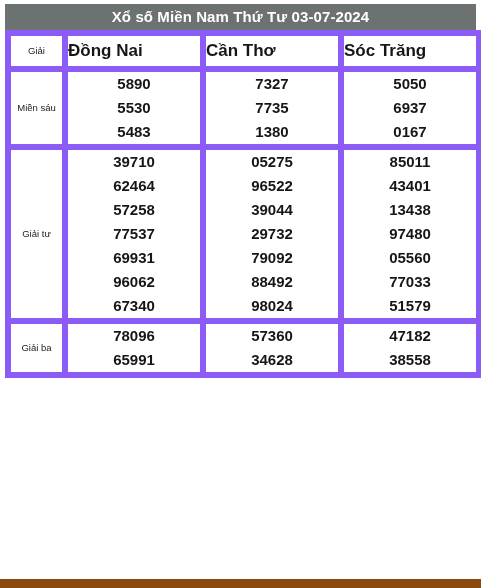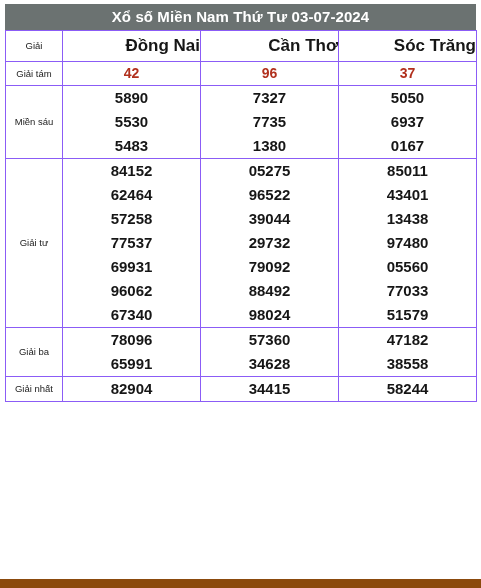--- a/index.html
+++ b/index.html
@@ -39,41 +39,41 @@
     overflow: hidden;
   }
   table.results {
     border-collapse: collapse;
     width: 471px;
     table-layout: fixed;
     background: #ffffff;
   }
   table.results td,
   table.results th {
-    border: 1px solid #8b5cf6;
+    border: 6px solid #8b5cf6;
     padding: 0;
     vertical-align: middle;
     background: #ffffff;
   }
   col.c-label { width: 57px; }
   col.c-prov  { width: 138px; }
 
   .lbl {
     font-size: 9.5px;
     color: #222222;
     text-align: center;
     font-weight: normal;
     padding: 2px 1px;
     line-height: 1.25;
   }
   .prov-head {
     font-size: 17px;
     font-weight: bold;
     color: #161616;
-    text-align: right;
+    text-align: left;
     height: 30px;
     line-height: 30px;
   }
   .numcell {
     text-align: center;
     font-size: 15px;
     font-weight: bold;
     color: #161616;
     line-height: 1.0;
     padding: 4px 2px;
@@ -120,53 +120,41 @@
       <thead>
         <tr>
           <th class="lbl">Giải</th>
           <th class="prov-head">Đồng Nai</th>
           <th class="prov-head">Cần Thơ</th>
           <th class="prov-head">Sóc Trăng</th>
         </tr>
       </thead>
       <tbody id="results-body">
           <tr>
-            <td class="lbl">Giải tám</td>
-            <td class="numcell red row-tam">
-              <span class="n">42</span>
-            </td>
-            <td class="numcell red row-tam">
-              <span class="n">96</span>
-            </td>
-            <td class="numcell red row-tam">
-              <span class="n">37</span>
-            </td>
-          </tr>
-          <tr>
             <td class="lbl">Miền sáu</td>
             <td class="numcell">
               <span class="n">5890</span>
               <span class="n">5530</span>
               <span class="n">5483</span>
             </td>
             <td class="numcell">
               <span class="n">7327</span>
               <span class="n">7735</span>
               <span class="n">1380</span>
             </td>
             <td class="numcell">
               <span class="n">5050</span>
               <span class="n">6937</span>
               <span class="n">0167</span>
             </td>
           </tr>
           <tr>
             <td class="lbl">Giải tư</td>
             <td class="numcell">
-              <span class="n">84152</span>
+              <span class="n">39710</span>
               <span class="n">62464</span>
               <span class="n">57258</span>
               <span class="n">77537</span>
               <span class="n">69931</span>
               <span class="n">96062</span>
               <span class="n">67340</span>
             </td>
             <td class="numcell">
               <span class="n">05275</span>
               <span class="n">96522</span>
@@ -194,30 +182,18 @@
             </td>
             <td class="numcell">
               <span class="n">57360</span>
               <span class="n">34628</span>
             </td>
             <td class="numcell">
               <span class="n">47182</span>
               <span class="n">38558</span>
             </td>
           </tr>
-          <tr>
-            <td class="lbl">Giải nhất</td>
-            <td class="numcell">
-              <span class="n">82904</span>
-            </td>
-            <td class="numcell">
-              <span class="n">34415</span>
-            </td>
-            <td class="numcell">
-              <span class="n">58244</span>
-            </td>
-          </tr>
         </tbody>
     </table>
 
   </div>
   <div class="footer-bar"></div>
 </div>
 
 </body></html>

